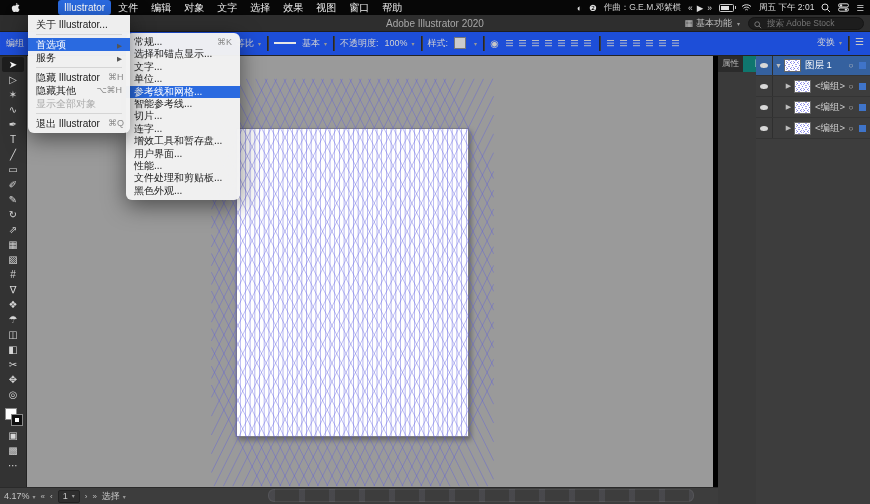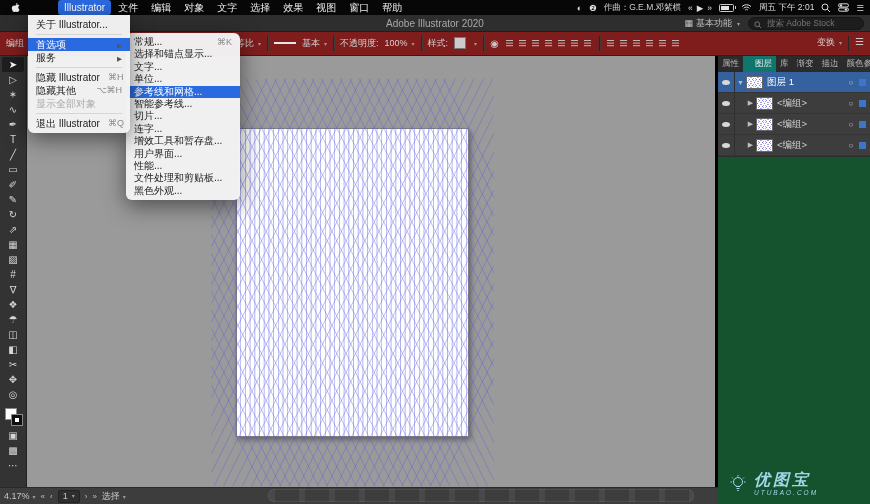--- a/index.html
+++ b/index.html
@@ -27,21 +27,21 @@
             border-bottom:1px solid #1e1e1e;display:flex;align-items:center;color:#a8a8a8;
             font-size:10px;z-index:5;}
   .tb-title{position:absolute;left:0;right:0;text-align:center;pointer-events:none;}
   .tb-right{margin-left:auto;display:flex;align-items:center;gap:8px;padding-right:6px;position:relative;}
   .workspace-btn{display:flex;align-items:center;gap:3px;color:#c2c2c2;font-size:9px;}
   .searchbox{display:flex;align-items:flex-end;gap:3px;background:#1d1d1d;border:1px solid #151515;
              border-radius:8px;height:11px;padding:0 5px;width:104px;}
   .search-input{background:transparent;border:none;outline:none;color:#9a9a9a;font-size:8.5px;width:86px;
                 font-family:"Liberation Sans","DejaVu Sans",sans-serif;}
   
-  #controlbar{position:absolute;left:0;top:31px;right:0;height:24px;background:#7f1d1d;
+  #controlbar{position:absolute;left:0;top:31px;right:0;height:24px;background:#1d4ed8;
               border-bottom:1px solid #232323;display:flex;align-items:center;font-size:9px;
               color:#d2d2d2;z-index:4;padding:0 6px;gap:6px;}
   .cb-sep{width:1px;height:15px;background:#262626;box-shadow:1px 0 0 #3d3d3d;}
   .cb-item{display:flex;align-items:center;gap:2px;white-space:nowrap;}
   .caret::after{content:"▾";font-size:6px;color:#999;margin-left:2px;}
   .stroke-preview{width:22px;height:2px;background:#e6e6e6;}
   .style-swatch{width:10px;height:10px;background:#cbcbcb;border:1px solid #777;}
   .cb-cluster{display:flex;gap:3px;align-items:center;}
   .mini{width:10px;height:10px;position:relative;opacity:.9;}
   .mini::before{content:"";position:absolute;left:1.5px;top:2px;width:7px;height:1.3px;background:#c7c7c7;
@@ -74,21 +74,21 @@
              align-items:center;white-space:nowrap;}
   #sub-menu .menu-item{height:12.4px;line-height:12.4px;}
   .menu-item.highlight{background:var(--accent);color:#fff;}
   .menu-item.highlight .shortcut,.menu-item.highlight .submenu-arrow{color:#fff;}
   .menu-item.disabled{color:#ababab;}
   .menu-sep{height:1px;background:#d5d5d5;margin:3px 8px;}
   .shortcut{color:#8a8a8a;font-size:9px;margin-left:8px;}
   .submenu-arrow::after{content:"▶";font-size:6.5px;color:#555;}
   
   #panel{position:absolute;top:55px;right:0;width:152px;bottom:0;background:#3a3a3a;
-         border-left:3px solid #000000;z-index:3;display:flex;flex-direction:column;}
+         border-left:5px solid #000000;z-index:3;display:flex;flex-direction:row;}
   .tabs{height:17px;background:#2b2b2b;display:flex;font-size:8.5px;color:#b5b5b5;overflow:hidden;}
   .tab{padding:0 4px;line-height:17px;white-space:nowrap;}
   .tab.active{background:#0f766e;color:#ededed;padding-left:12px;}
   #layers{background:#3d3d3d;}
   .layer-row{height:20px;display:flex;align-items:center;font-size:9.5px;color:#cfcfcf;
              background:#3d3d3d;border-bottom:1px solid #343434;}
   .layer-row.selected{background:var(--sel);color:#fff;}
   .eye-cell{width:16px;align-self:stretch;border-right:1px solid #2f2f2f;display:flex;
             align-items:center;justify-content:center;}
   .eye{width:8px;height:5px;border-radius:50%;background:#d8d8d8;}

